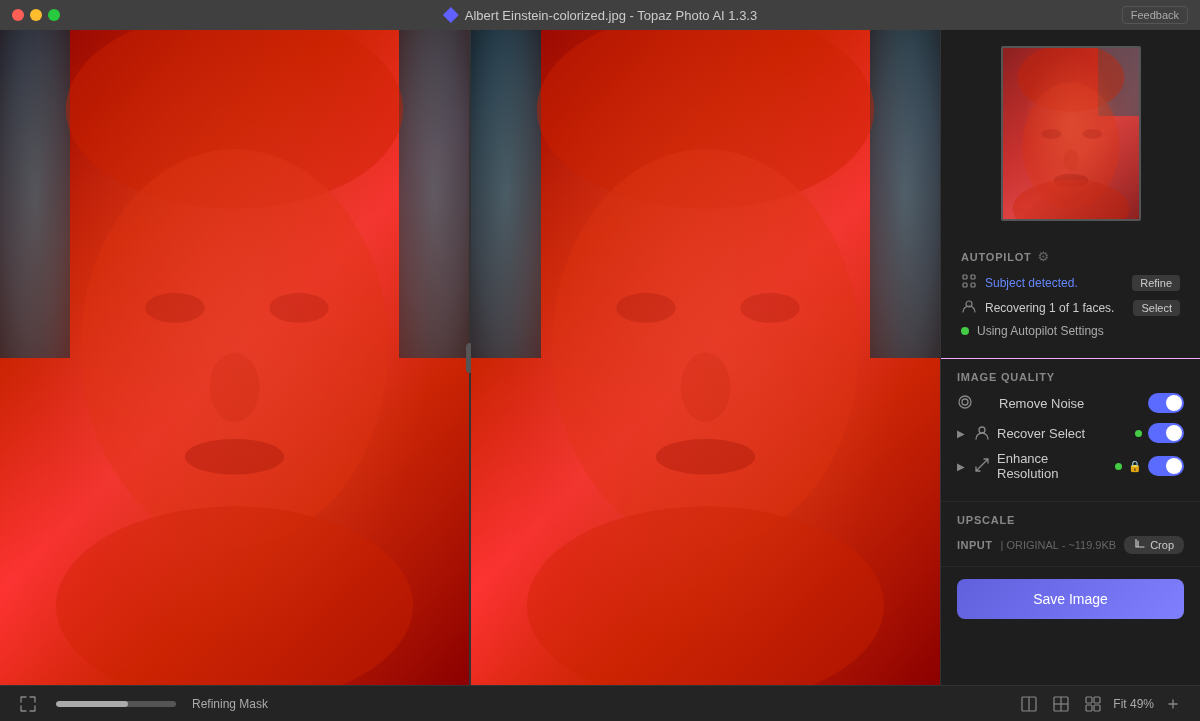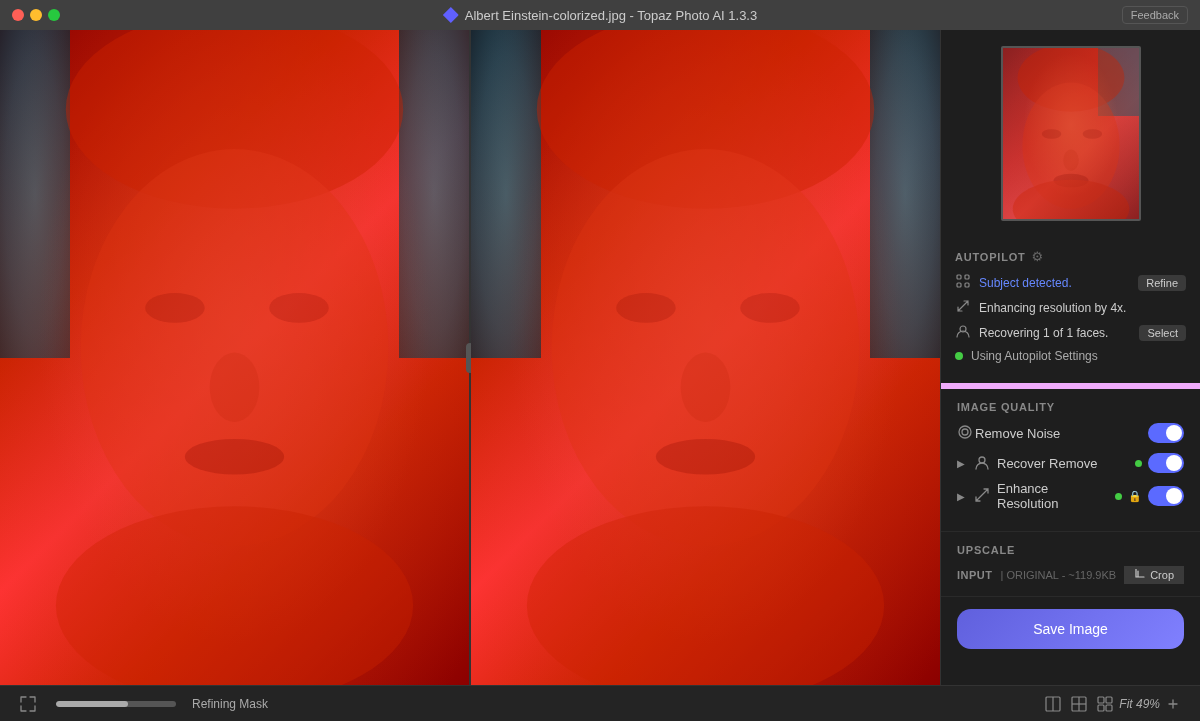--- a/index.html
+++ b/index.html
@@ -183,22 +183,21 @@
       border-radius: 3px;
     }
     .refining-mask-label {
       color: #aaa;
       font-size: 12px;
     }
     .bottom-toolbar-right {
       margin-left: auto;
       display: flex;
       align-items: center;
-      gap: 2px;
-      font-style: italic;
+      gap: 8px;
     }
     .fit-label {
       color: #aaa;
       font-size: 12px;
     }
 
     
     .right-panel {
       width: 260px;
       background: #1e1e1e;
@@ -236,22 +235,22 @@
       position: absolute;
       top: 0; right: 0;
       width: 30%;
       height: 40%;
       background: #2a5a6a;
       opacity: 0.6;
     }
 
     
     .section {
-      padding: 12px 14px;
-      border-bottom: 6px solid #f0abfc;
+      padding: 12px 20px;
+      border-bottom: 1px solid #f0abfc;
     }
     .section-header {
       display: flex;
       align-items: center;
       gap: 6px;
       margin-bottom: 10px;
     }
     .section-title {
       color: #888;
       font-size: 11px;
@@ -310,21 +309,21 @@
 
     
     .quality-section {
       padding: 12px 16px;
       border-bottom: 1px solid #2a2a2a;
     }
     .quality-row {
       display: flex;
       align-items: center;
       margin-bottom: 10px;
-      gap: 0;
+      gap: 24px;
     }
     .quality-row-icon {
       color: #888;
       font-size: 14px;
       width: 18px;
       flex-shrink: 0;
     }
     .quality-row-label {
       color: #ccc;
       font-size: 13px;
@@ -415,40 +414,40 @@
       color: #666;
       font-size: 11px;
     }
     .crop-btn {
       margin-left: auto;
       background: #3a3a3a;
       border: none;
       color: #ccc;
       font-size: 11px;
       padding: 3px 10px;
-      border-radius: 0;
+      border-radius: 8px;
       cursor: pointer;
       display: flex;
       align-items: center;
       gap: 4px;
     }
 
     
     .save-area {
       padding: 12px 16px;
     }
     .save-btn {
       width: 100%;
       background: linear-gradient(135deg, #6060dd 0%, #8080ff 100%);
       border: none;
       color: white;
       font-size: 14px;
       font-weight: 500;
       padding: 12px;
-      border-radius: 14px;
+      border-radius: 8px;
       cursor: pointer;
     }
   </style>
 </head>
 <body>
 
 <div class="titlebar">
   <div class="traffic-lights">
     <div class="traffic-light close"></div>
     <div class="traffic-light minimize"></div>
@@ -542,28 +541,20 @@
             <rect x="1" y="9" width="4" height="4" rx="1" stroke="#888" stroke-width="1.2" fill="none"></rect>
             <rect x="9" y="9" width="4" height="4" rx="1" stroke="#888" stroke-width="1.2" fill="none"></rect>
           </svg>
         </span>
         <span class="autopilot-row-text">
           <span>Subject detected.</span>
         </span>
         <button class="small-btn">Refine</button>
       </div>
 
-      <div class="autopilot-row">
-        <span class="autopilot-row-icon">
-          <svg width="14" height="14" viewBox="0 0 14 14" fill="none">
-            <path d="M2 12L12 2M8 2h4v4M6 12H2v-4" stroke="#888" stroke-width="1.2" stroke-linecap="round"></path>
-          </svg>
-        </span>
-        <span class="autopilot-row-text">Enhancing resolution by 4x.</span>
-      </div>
 
       <div class="autopilot-row">
         <span class="autopilot-row-icon">
           <svg width="14" height="14" viewBox="0 0 14 14" fill="none">
             <circle cx="7" cy="5" r="3" stroke="#888" stroke-width="1.2" fill="none"></circle>
             <path d="M1 13c0-3.3 2.7-6 6-6s6 2.7 6 6" stroke="#888" stroke-width="1.2" stroke-linecap="round" fill="none"></path>
           </svg>
         </span>
         <span class="autopilot-row-text">Recovering 1 of 1 faces.</span>
         <button class="small-btn">Select</button>
@@ -593,21 +584,21 @@
 
 
       <div class="expandable-row">
         <span class="chevron-icon">▶</span>
         <span class="expand-icon">
           <svg width="16" height="16" viewBox="0 0 16 16" fill="none">
             <circle cx="8" cy="6" r="3" stroke="#888" stroke-width="1.3" fill="none"></circle>
             <path d="M2 15c0-3.3 2.7-6 6-6s6 2.7 6 6" stroke="#888" stroke-width="1.3" stroke-linecap="round" fill="none"></path>
           </svg>
         </span>
-        <span class="expand-label">Recover Remove</span>
+        <span class="expand-label">Recover Select</span>
         <div class="status-dot"></div>
         <div class="toggle"></div>
       </div>
 
       <div class="expandable-row">
         <span class="chevron-icon">▶</span>
         <span class="expand-icon">
           <svg width="16" height="16" viewBox="0 0 16 16" fill="none">
             <path d="M2 14L14 2M10 2h4v4M6 14H2v-4" stroke="#888" stroke-width="1.3" stroke-linecap="round"></path>
           </svg>

